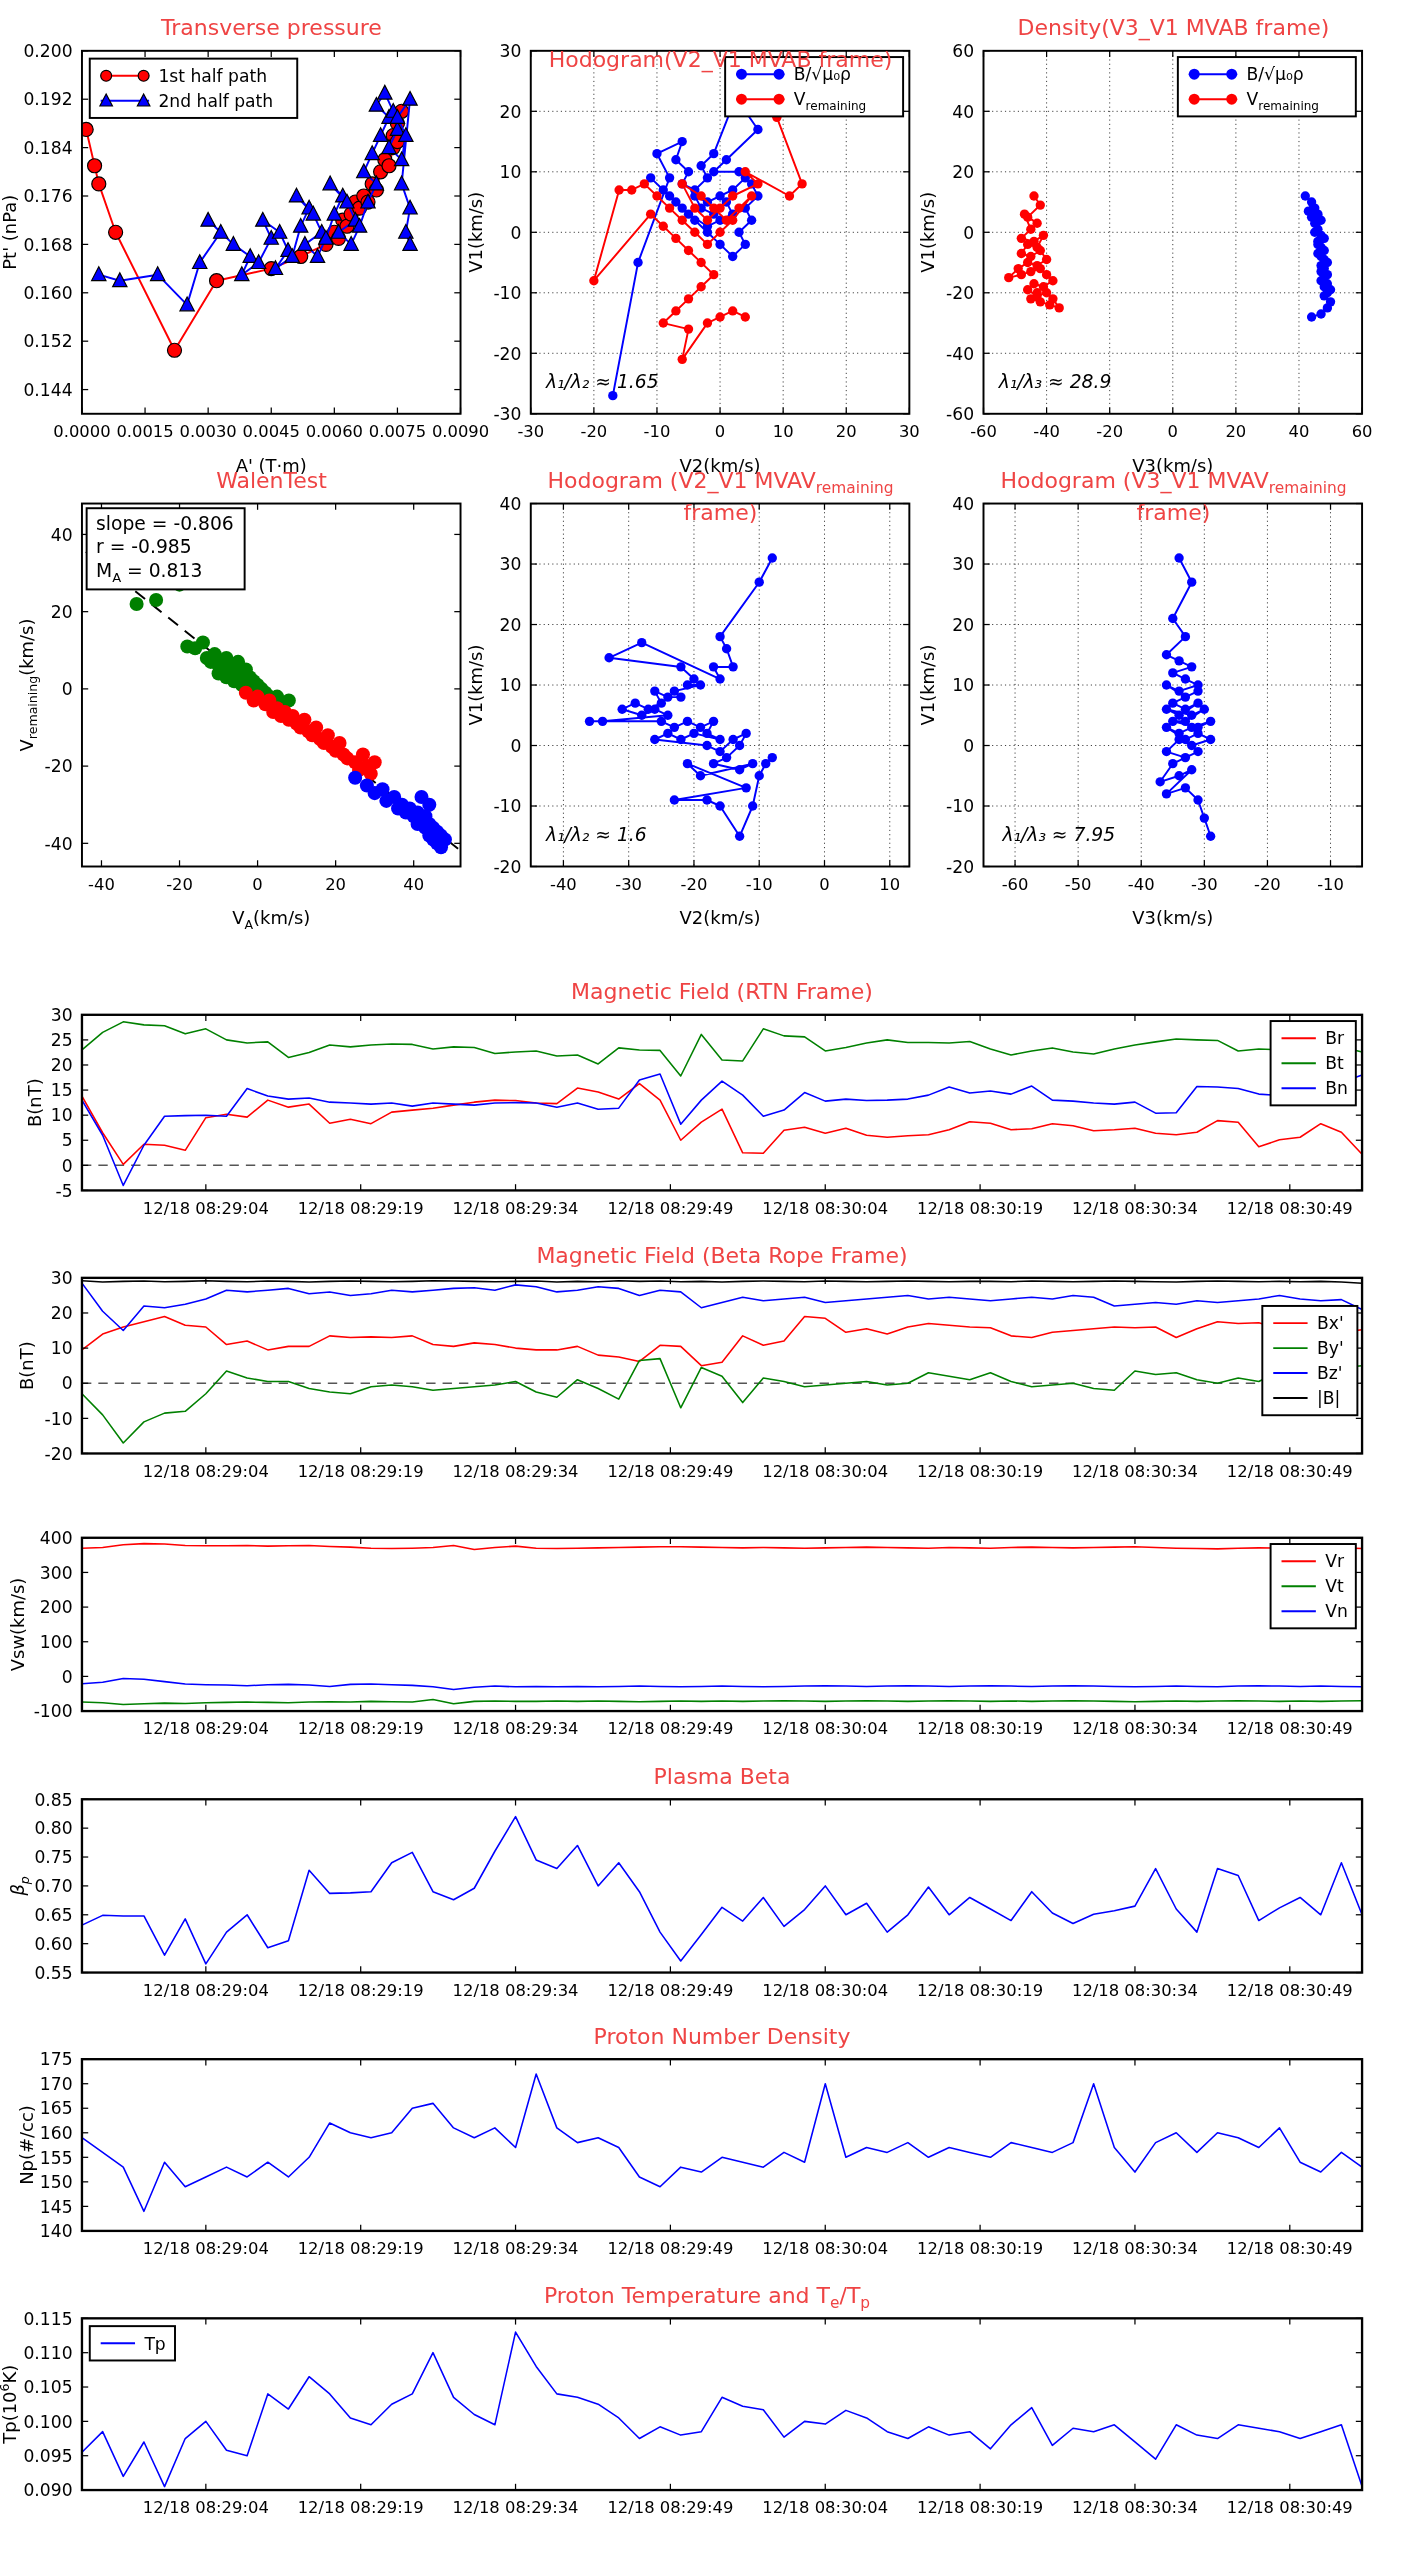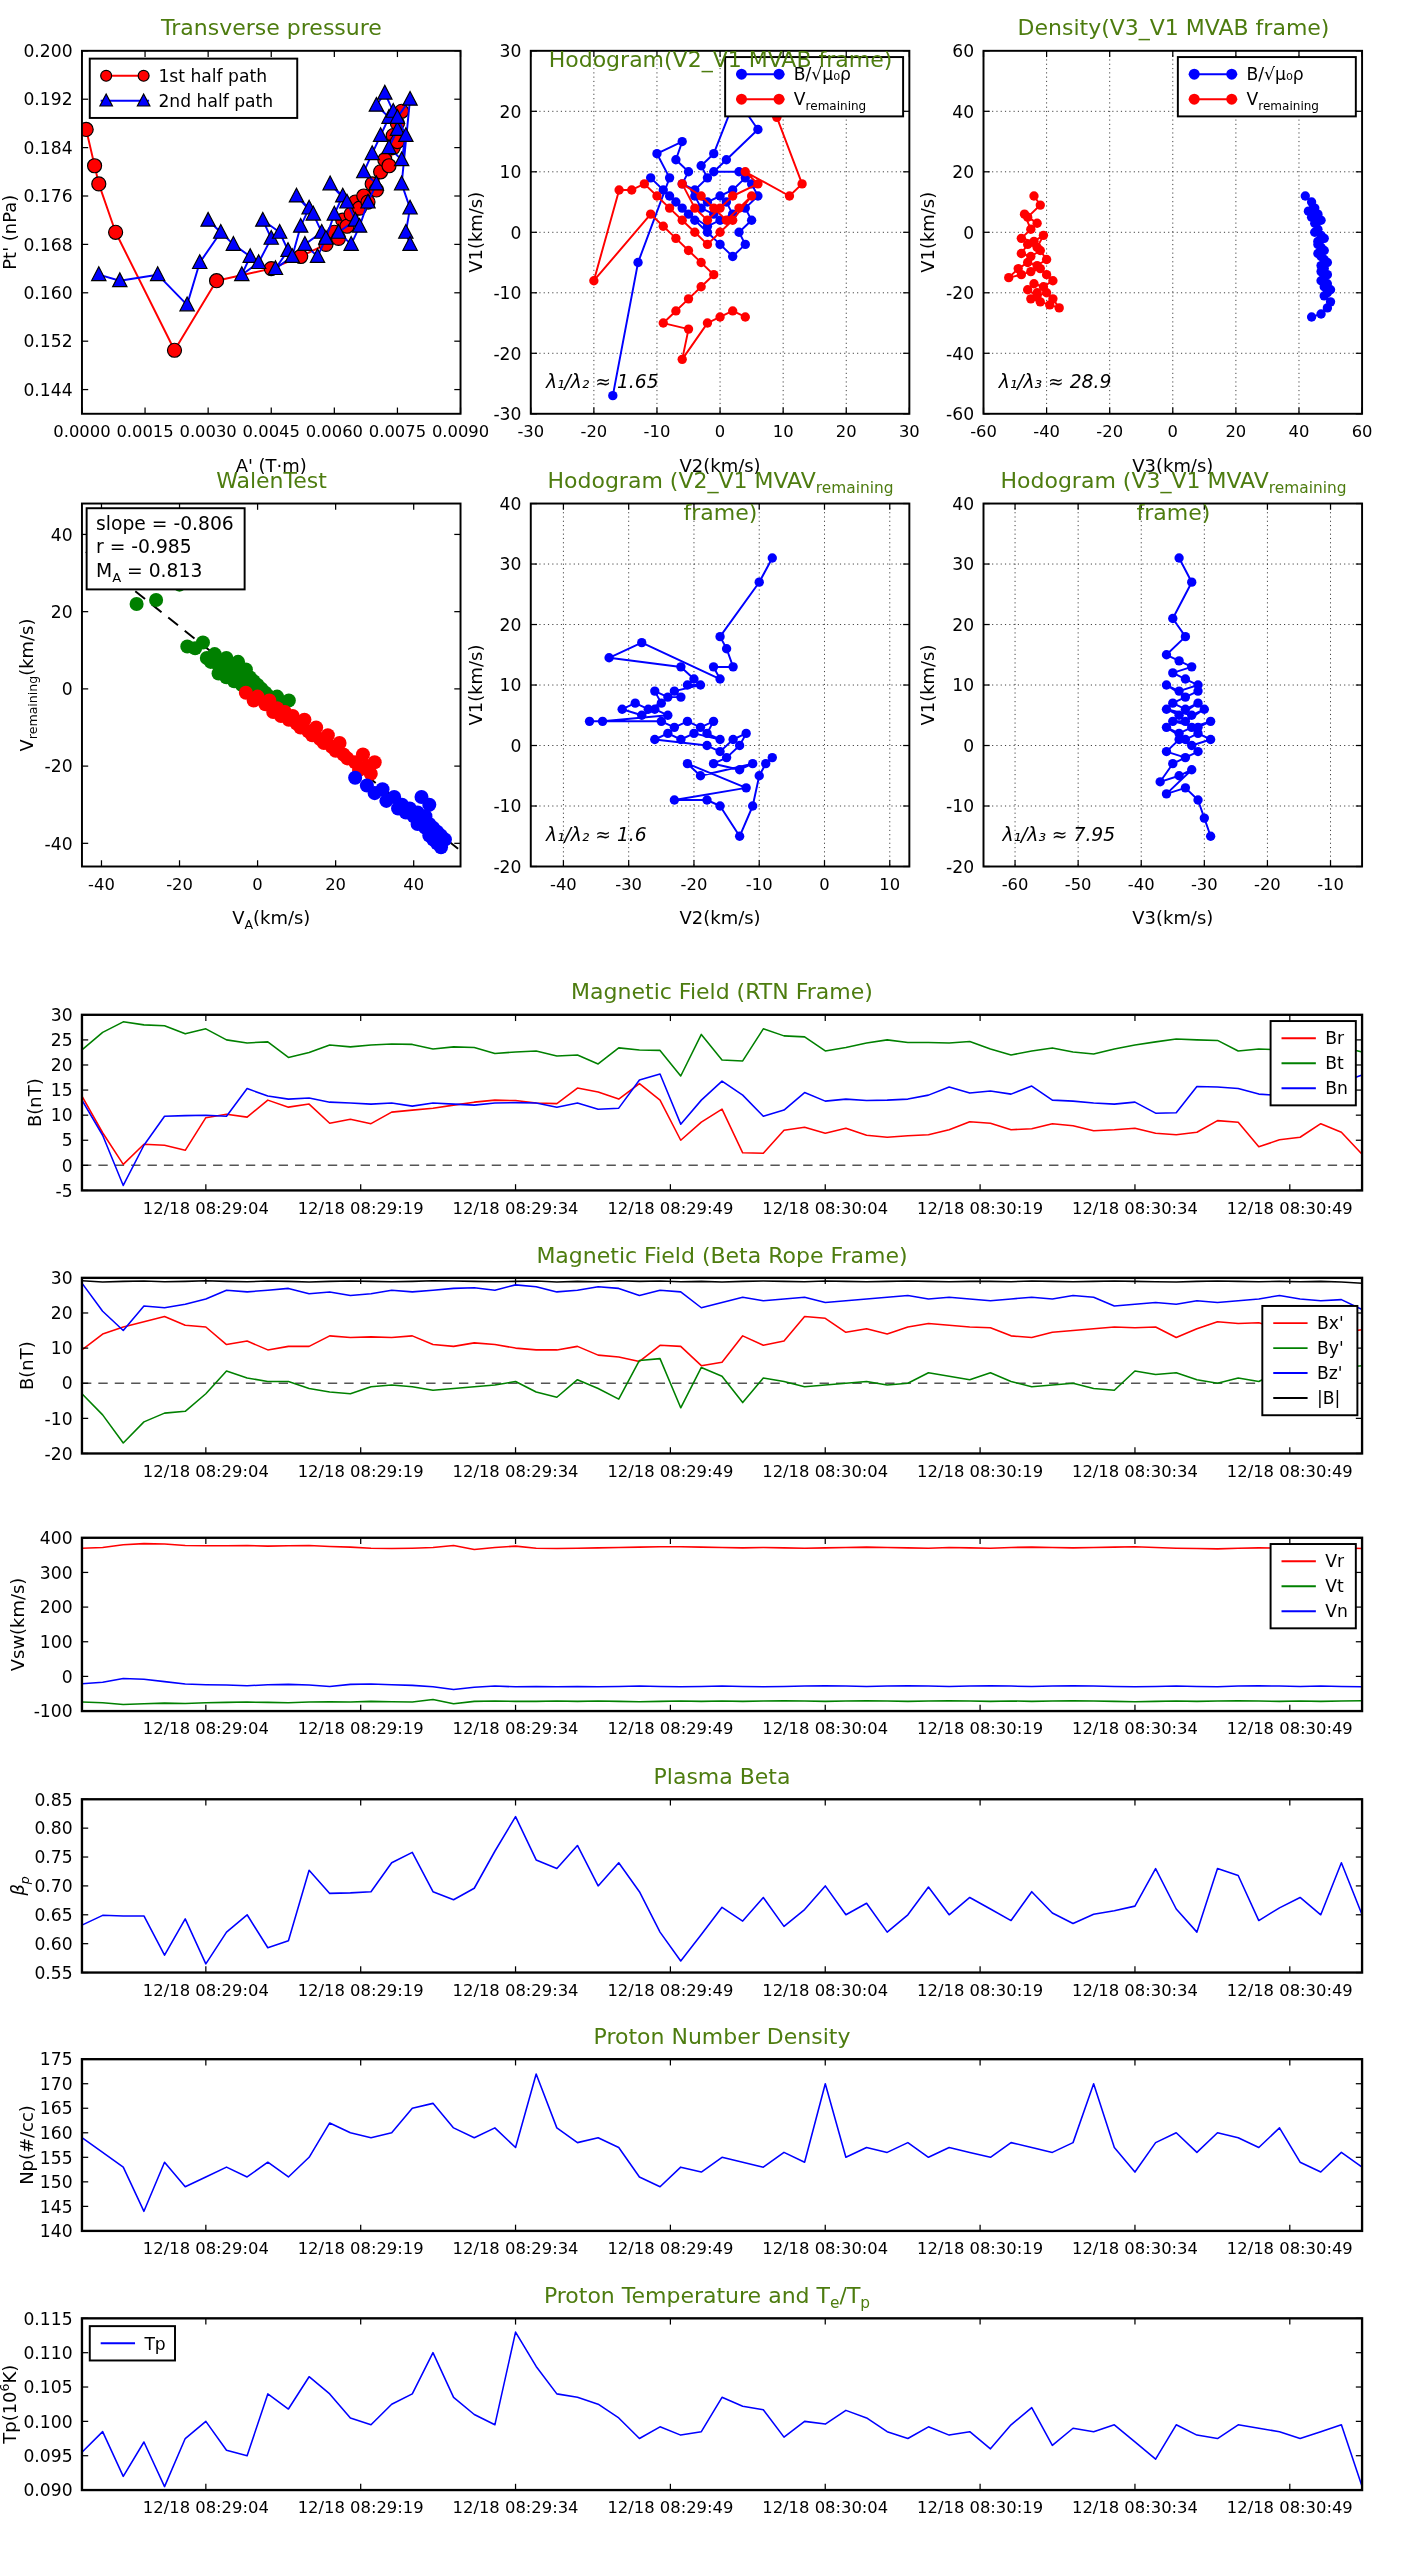--- a/index.html
+++ b/index.html
@@ -1,18 +1,18 @@
 <!DOCTYPE html>
 <html style="font-size:12.5px"><head>
 <meta charset="utf-8">
 <style>
   html,body{margin:0;padding:0;background:#fff;}
   .page{position:relative;width:1405px;height:2576px;background:#fff;
         font-family:"DejaVu Sans",sans-serif;color:#000;overflow:hidden;}
-  .ptitle{position:absolute;font-size:22px;line-height:23.4px;color:#4d7c0f;text-align:center;}
+  .ptitle{position:absolute;font-size:22px;line-height:23.4px;color:#ef4444;text-align:center;}
   .ptitle sub{font-size:70%;}
   svg{position:absolute;left:0;top:0;}
 </style>
 </head>
 <body>
 
 <div class="page">
   <svg id="fig" width="1405" height="2576" viewBox="0 0 1800 3300">
       <g>
         <clipPath id="clip0">

